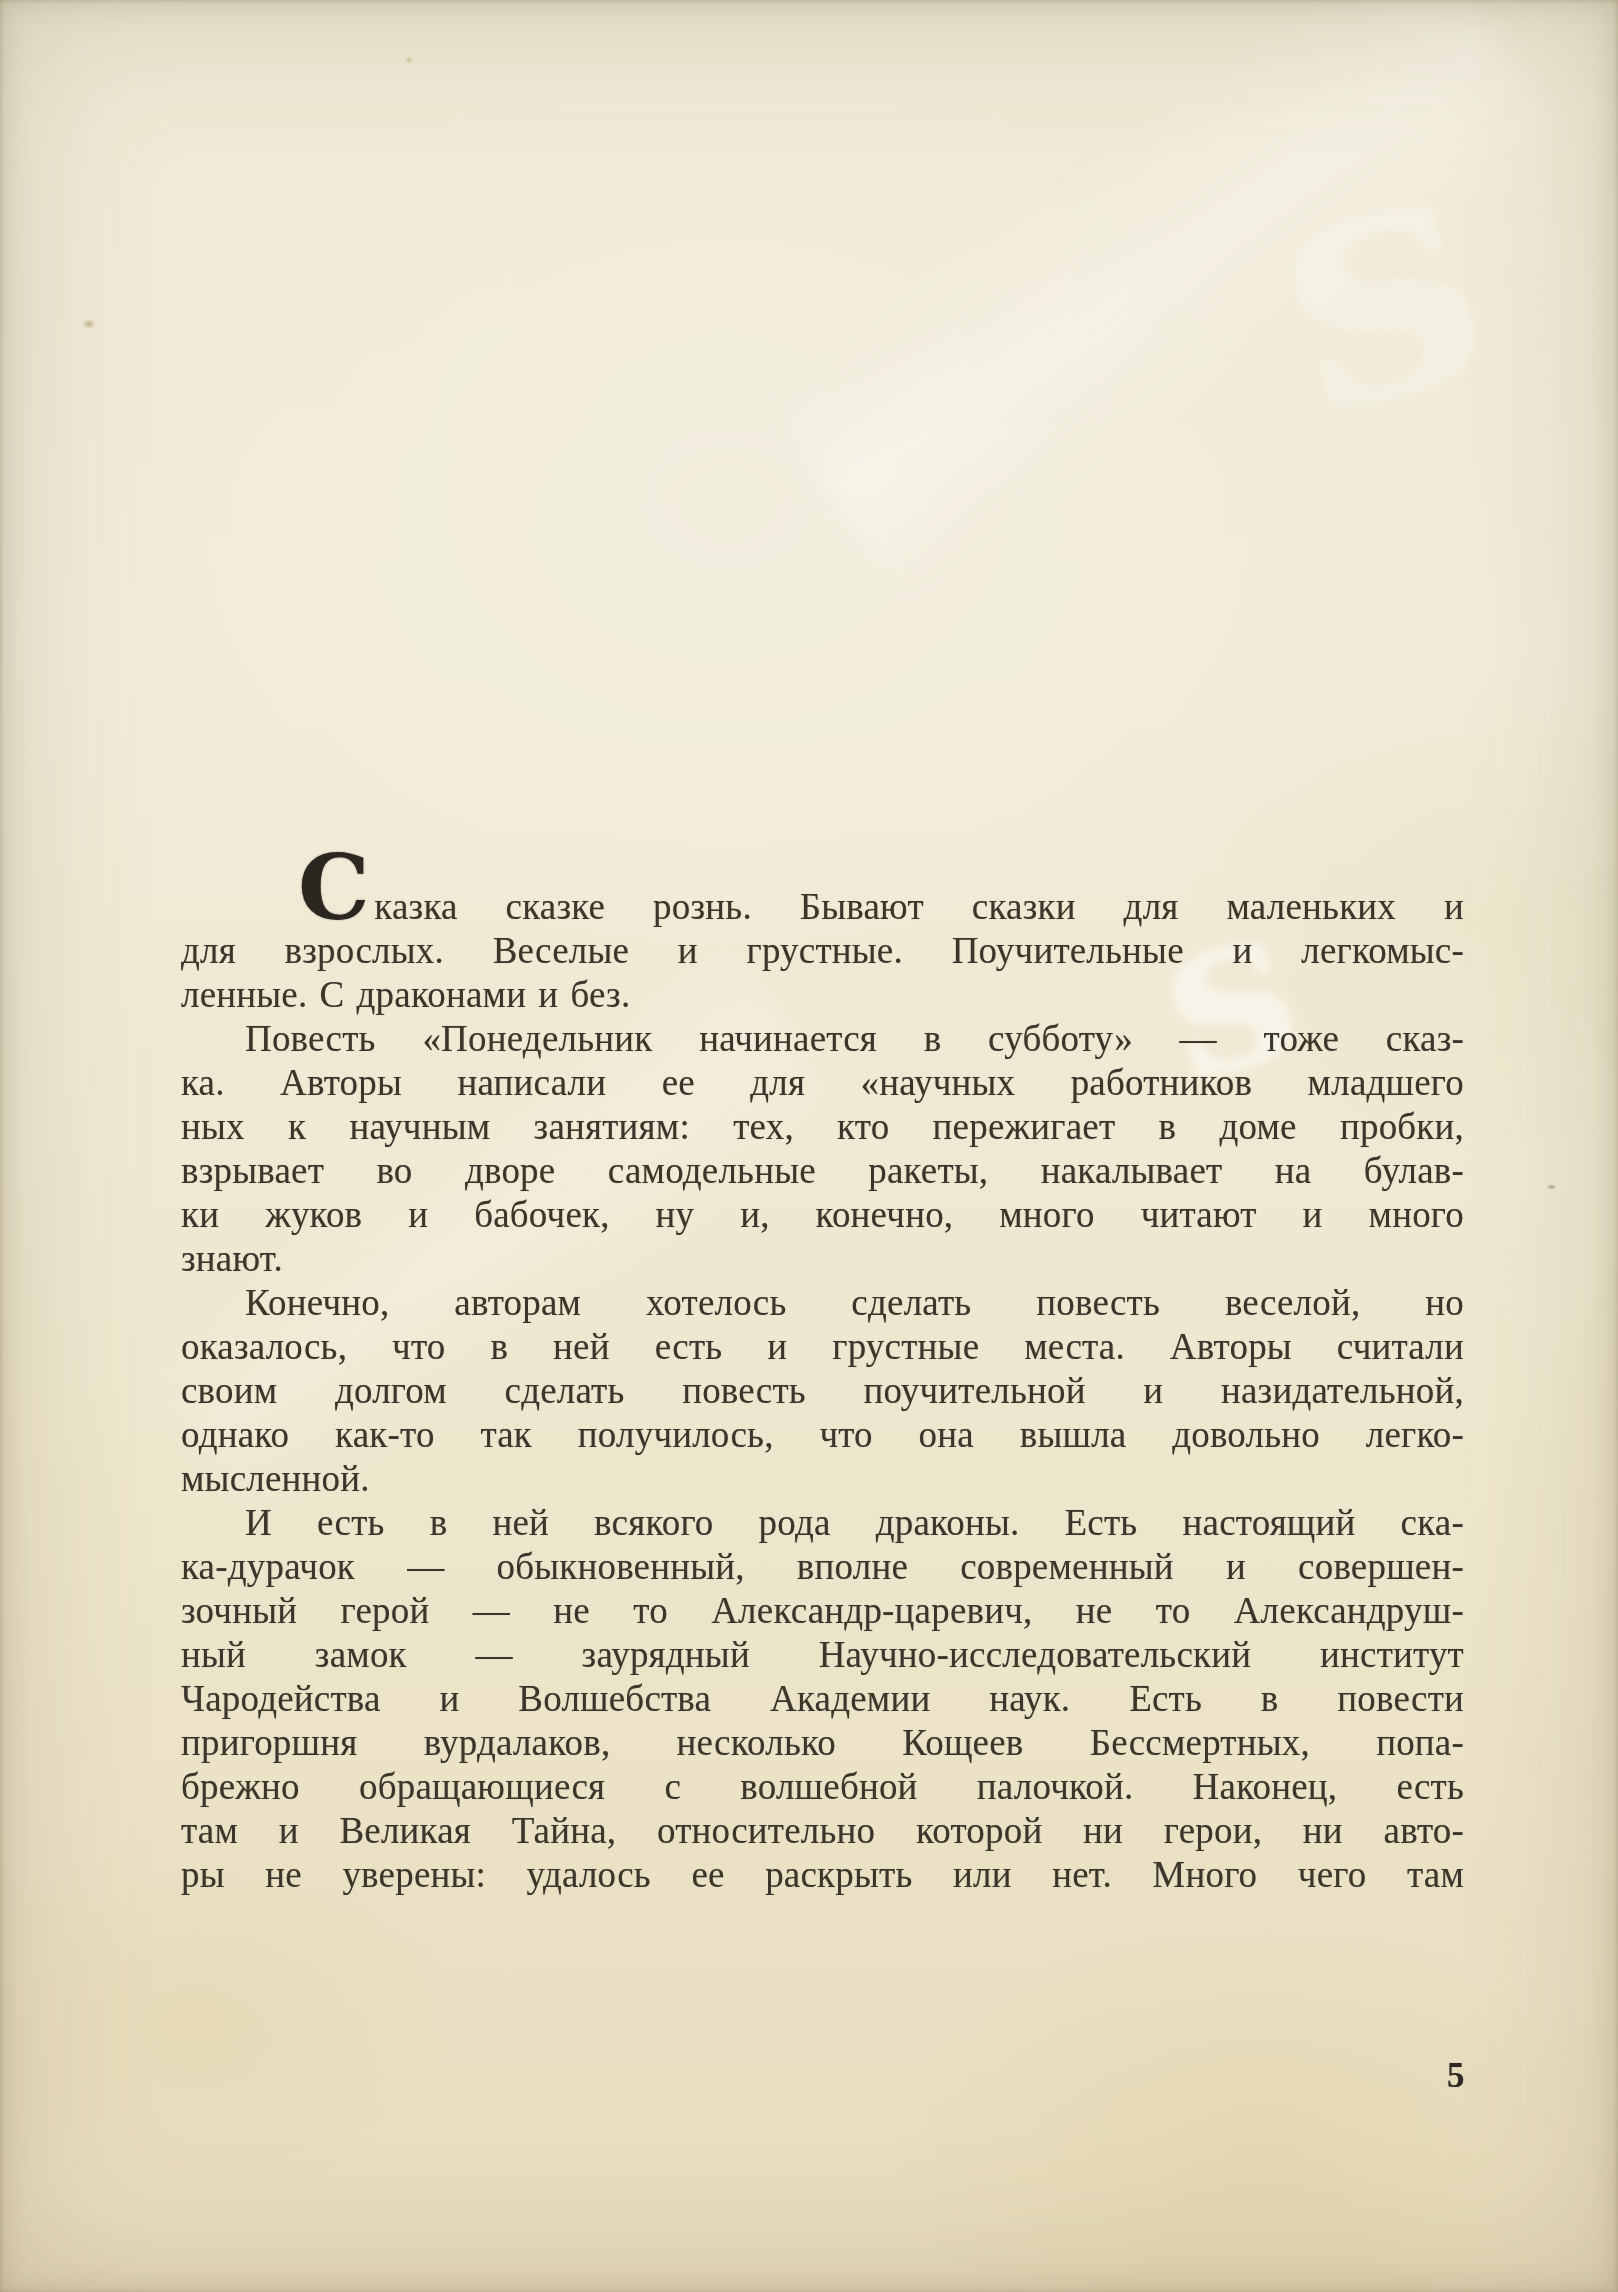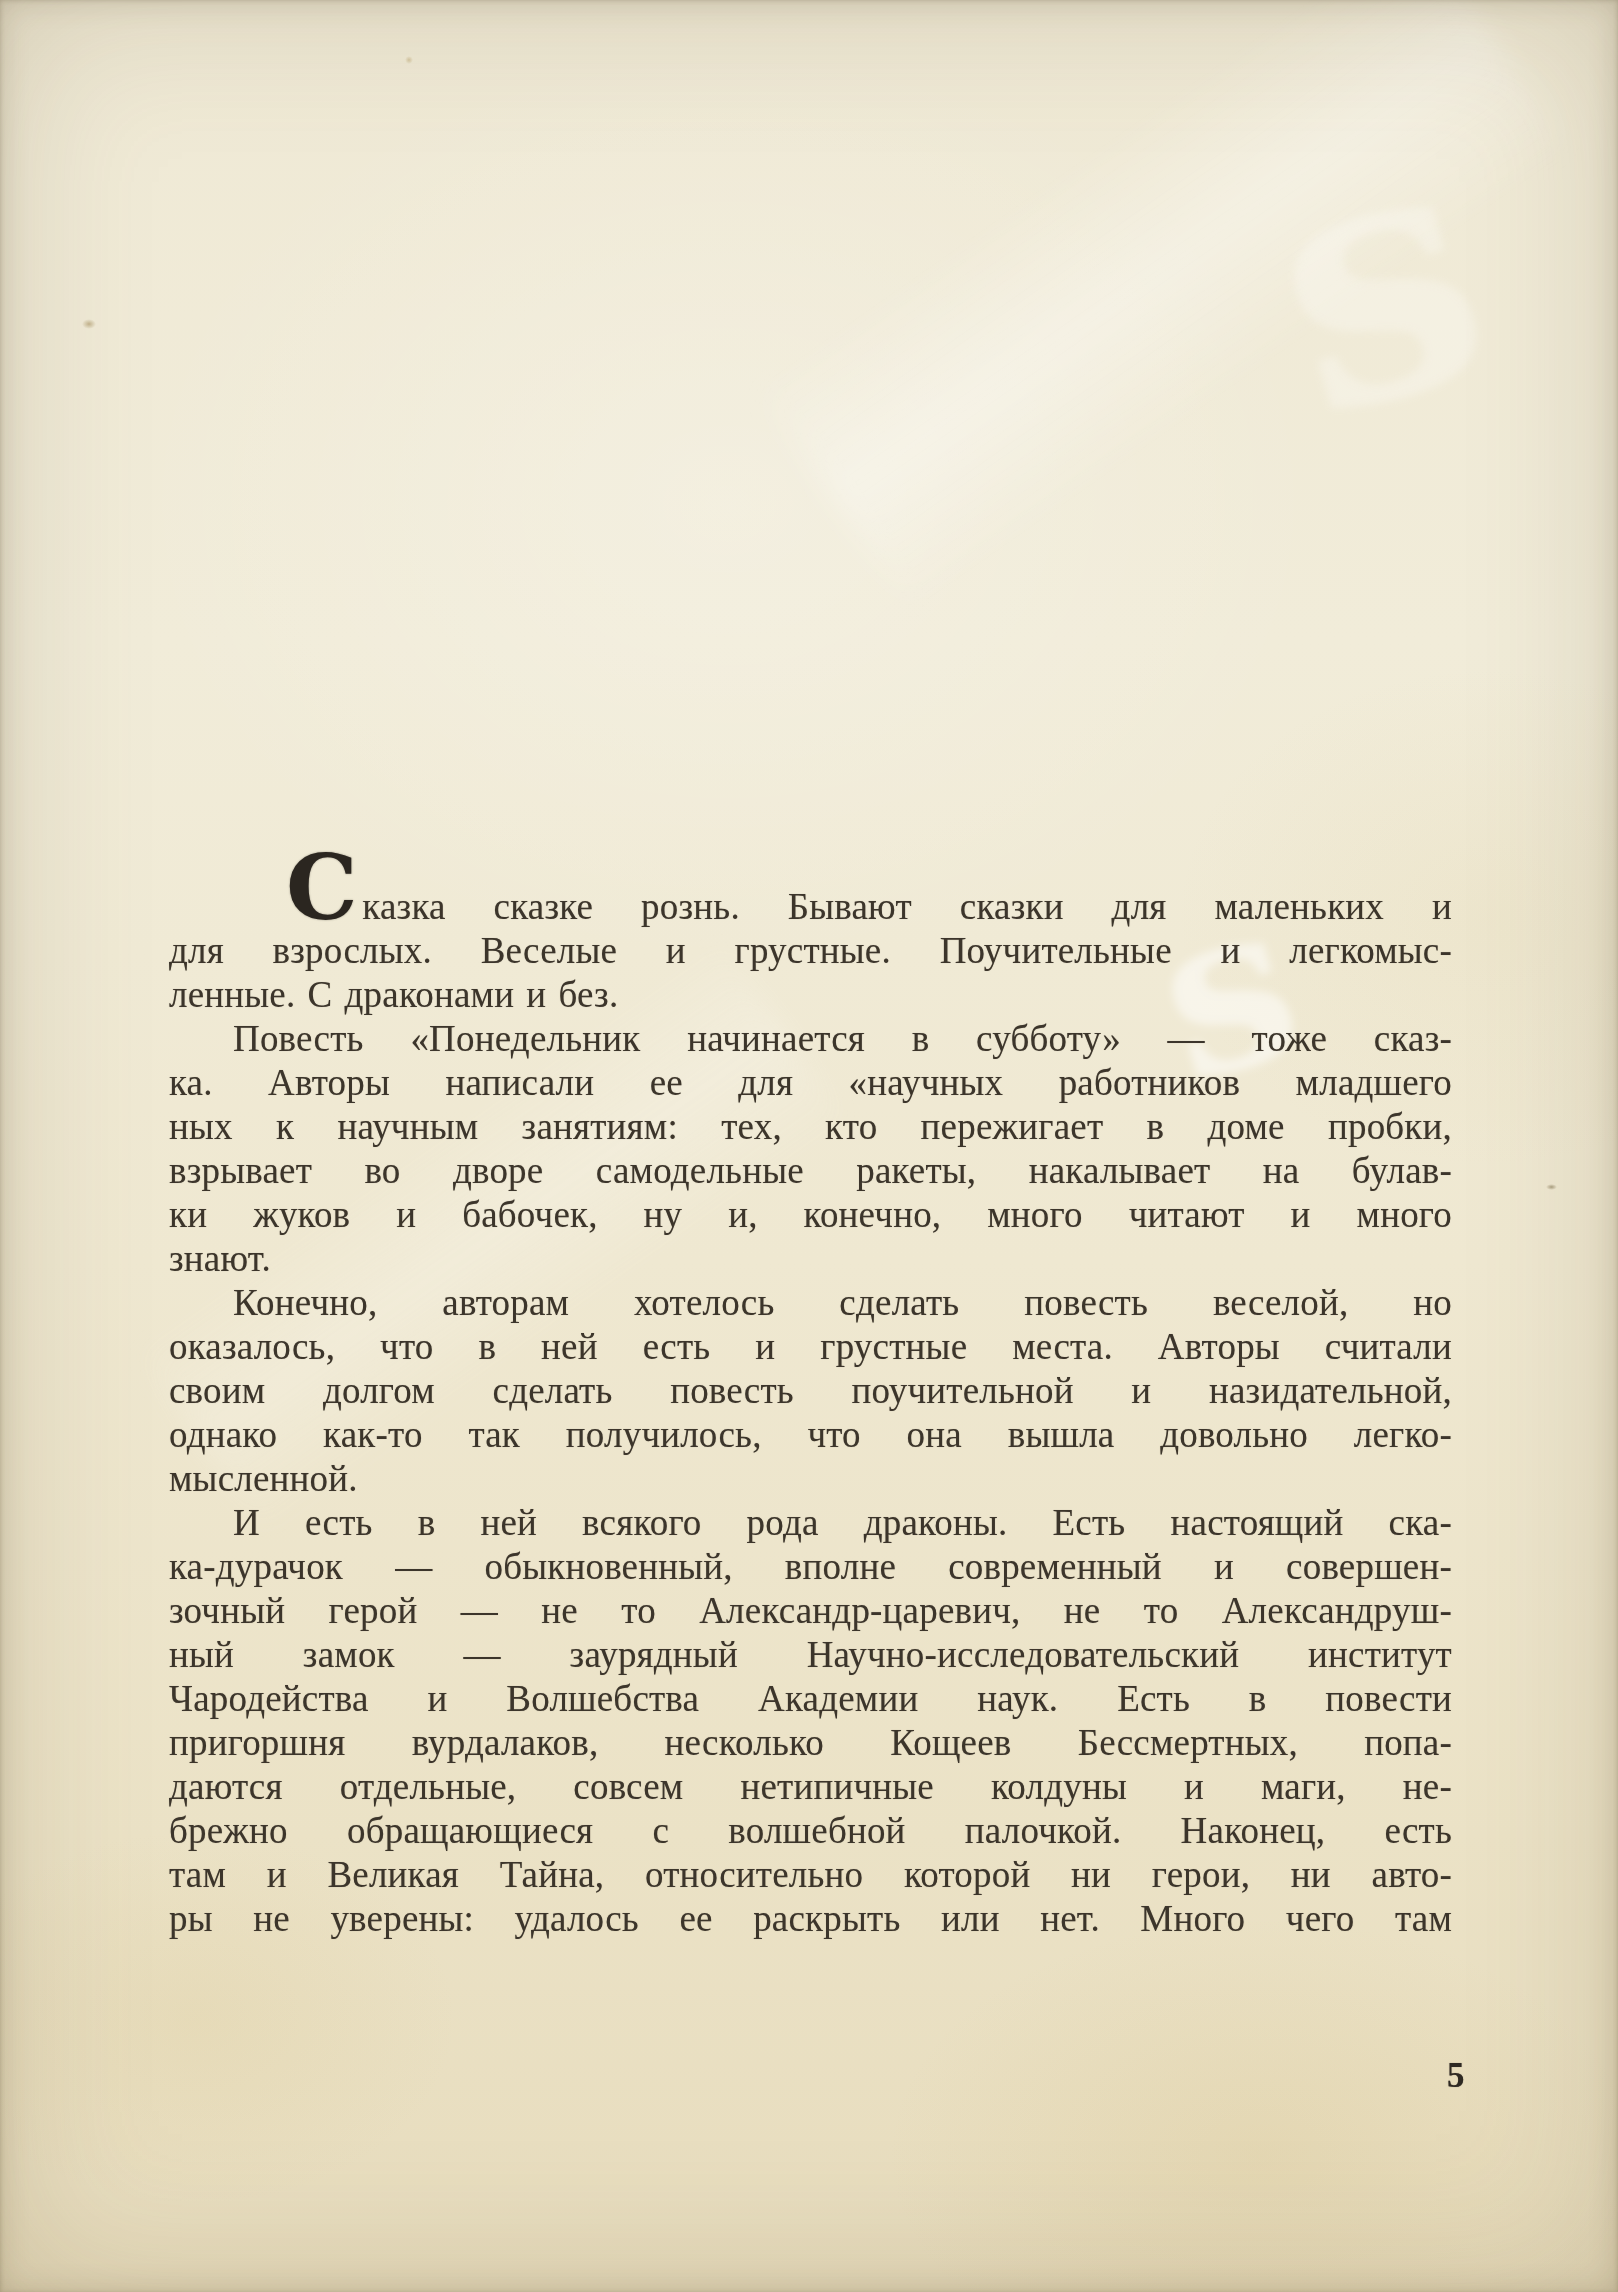--- a/index.html
+++ b/index.html
@@ -67,21 +67,21 @@
   .fleck.f1 { left: 82px;  top: 319px;  width: 14.3px; height: 9.9px;
               background: radial-gradient(ellipse, rgba(140,110,50,0.45), rgba(140,110,50,0) 70%); }
   .fleck.f2 { left: 1546px; top: 1184px; width: 10.7px; height: 6.3px;
               background: radial-gradient(ellipse, rgba(100,85,45,0.50), rgba(100,85,45,0) 70%); }
   .fleck.f3 { left: 405px; top: 56px; width: 8px; height: 8px;
               background: radial-gradient(ellipse, rgba(160,130,60,0.35), rgba(160,130,60,0) 70%); }
 
   
   .text-block {
     position: absolute;
-    left: 169px;
+    left: 181px;
     top: 885px;
     width: 1283px;
     font-size: 37px;
     line-height: 44px;
     color: #3c352b;
     text-shadow: 0 0 0.9px rgba(60, 52, 40, 0.35);
     letter-spacing: 0.2px;
     word-spacing: 2.7px;
   }
   .line {
@@ -142,21 +142,20 @@
       <div class="line">оказалось, что в ней есть и грустные места. Авторы считали</div>
       <div class="line">своим долгом сделать повесть поучительной и назидательной,</div>
       <div class="line">однако как-то так получилось, что она вышла довольно легко-</div>
       <div class="line para-end">мысленной.</div>
       <div class="line indent">И есть в ней всякого рода драконы. Есть настоящий ска-</div>
       <div class="line">ка-дурачок — обыкновенный, вполне современный и совершен-</div>
       <div class="line">зочный герой — не то Александр-царевич, не то Александруш-</div>
       <div class="line">ный замок — заурядный Научно-исследовательский институт</div>
       <div class="line">Чародейства и Волшебства Академии наук. Есть в повести</div>
       <div class="line">пригоршня вурдалаков, несколько Кощеев Бессмертных, попа-</div>
-      <div class="line">даются отдельные, совсем нетипичные колдуны и маги, не-</div>
       <div class="line">брежно обращающиеся с волшебной палочкой. Наконец, есть</div>
       <div class="line">там и Великая Тайна, относительно которой ни герои, ни авто-</div>
       <div class="line">ры не уверены: удалось ее раскрыть или нет. Много чего там</div>
     </div>
 
   <div class="page-number">5</div>
 </div>
 
 
 </body></html>

